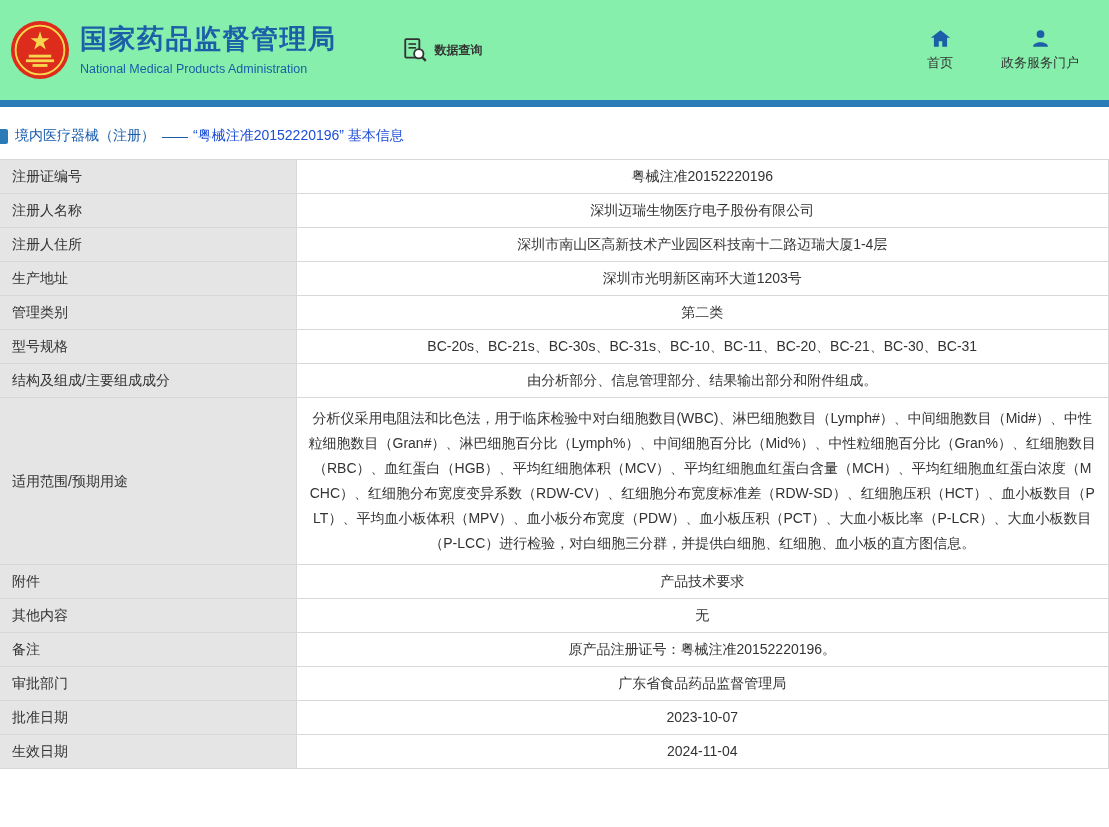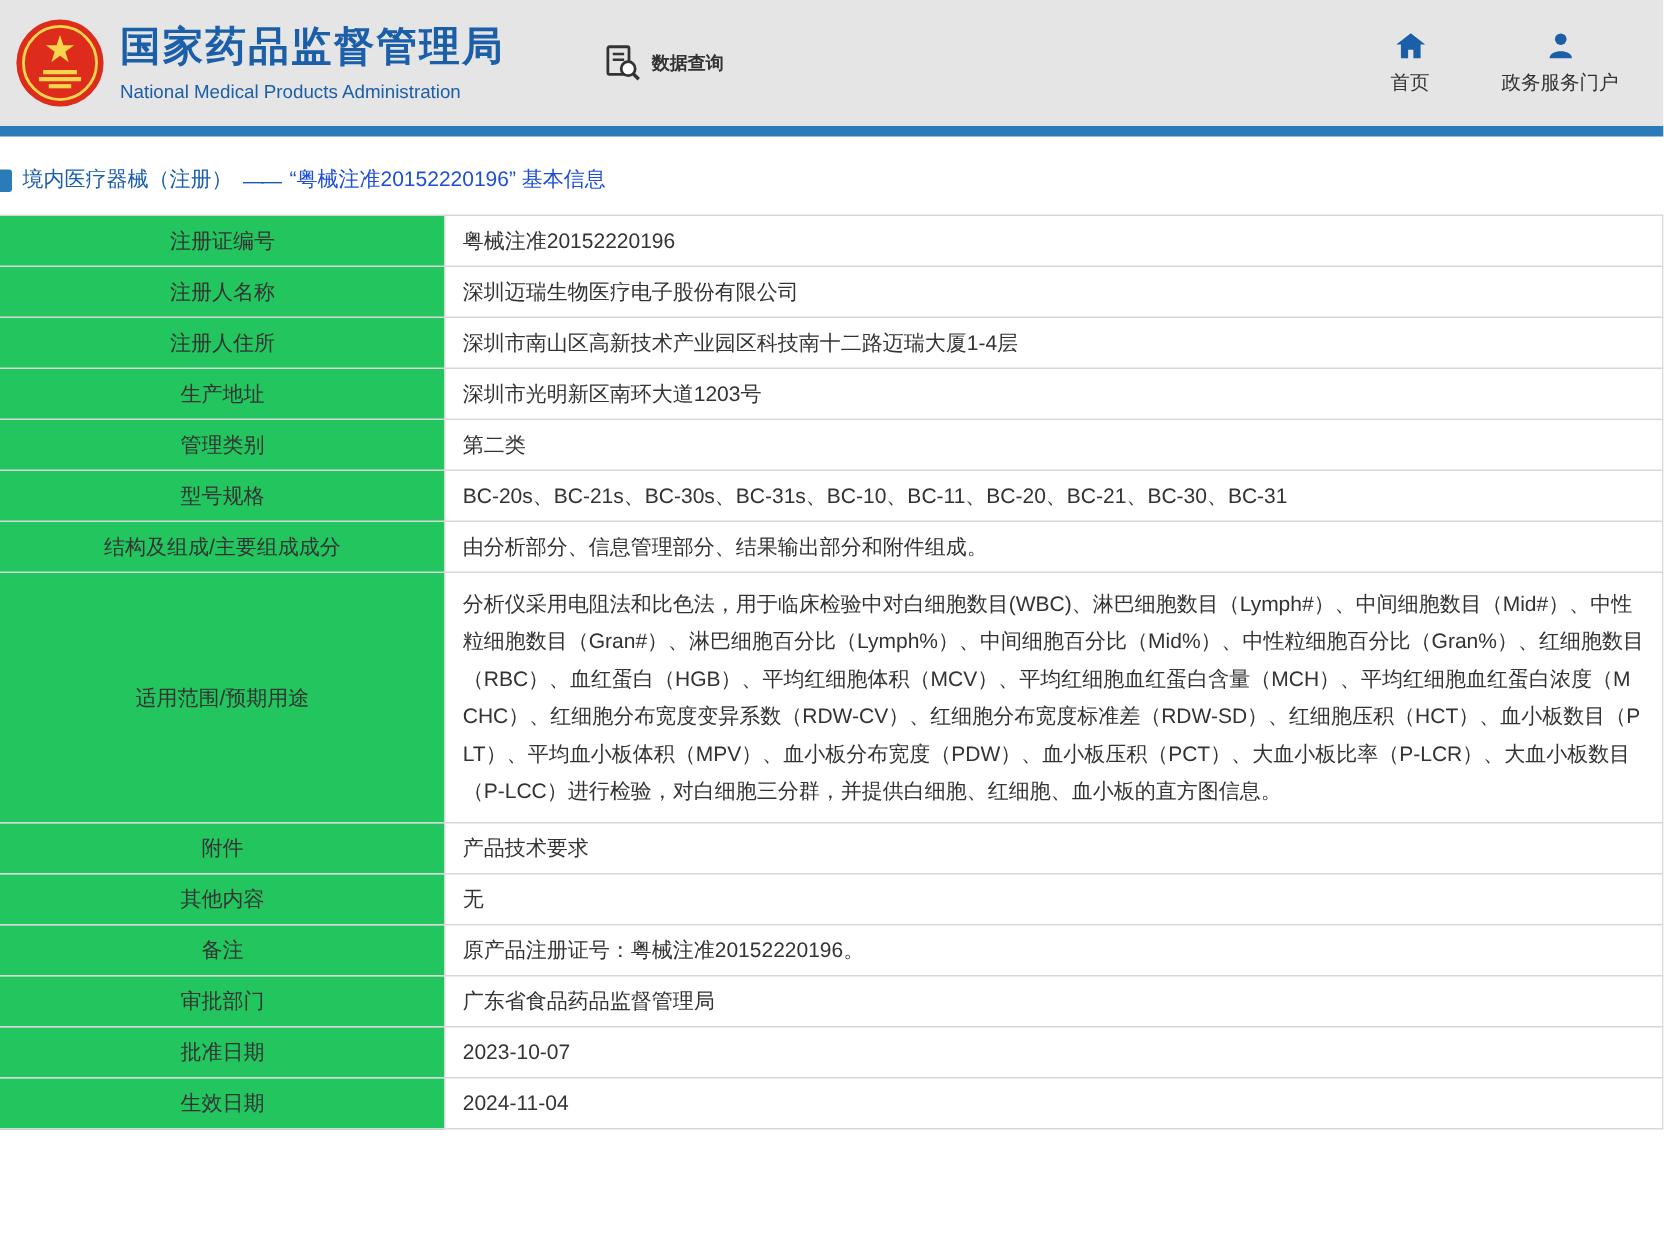--- a/index.html
+++ b/index.html
@@ -1,20 +1,20 @@
 <!DOCTYPE html>
 <html><head>
 <meta charset="utf-8">
 <style>
   * { margin:0; padding:0; box-sizing:border-box; }
   html,body { width:1109px; height:827px; overflow:hidden; background:#fff;
     font-family:"Liberation Sans", sans-serif; }
 
   
-  .header { height:84px; display:flex; align-items:center; background:#e5e5e5;
+  .header { height:100px; display:flex; align-items:center; background:#86efac;
     padding:0 16px 0 10px; }
   .brand { display:flex; align-items:center; gap:10px; }
   .emblem { width:60px; height:60px; flex:0 0 auto; }
   .brand-text { display:flex; flex-direction:column; }
   .brand-cn { font-size:27px; font-weight:bold; color:#1b5fa8; letter-spacing:1.5px; line-height:1.15; }
   .brand-en { font-size:12.5px; color:#1b5fa8; margin-top:6px; }
   .section-title { display:flex; align-items:center; gap:7px; margin-left:65px;
     font-size:12px; font-weight:bold; color:#333; cursor:pointer; }
   .top-nav { margin-left:auto; display:flex; gap:48px; padding-right:14px; }
   .nav-item { display:flex; flex-direction:column; align-items:center; gap:5px; cursor:pointer; }
@@ -28,22 +28,22 @@
   .crumb-icon { width:13px; height:15px; background:#2b7bb9; border-radius:2px;
     margin-left:-5px; flex:0 0 auto; }
   .crumb-link { color:#1a5dab; cursor:pointer; }
   .crumb-sep { color:#1a5dab; letter-spacing:-2px; }
   .crumb-current { color:#1d4ed8; }
 
   
   table.reg { width:1109px; border-collapse:collapse; table-layout:fixed; }
   table.reg td { border:1px solid #d8d8d8; font-size:14px; color:#333;
     padding:4px 12px; line-height:25px; vertical-align:middle; word-break:break-all; }
-  table.reg td.label { width:296px; text-align:center; border-left:none; background:#22c55e; padding-right:11px; }
-  table.reg td.value { padding-left:12px; }
+  table.reg td.label { width:296px; text-align:left; border-left:none; background:#e5e5e5; padding-right:11px; }
+  table.reg td.value { padding-left:12px;text-align:center; }
   tr.row-normal { height:33px; }
   tr.row-tall td { padding-top:8px; padding-bottom:8px; }
 </style>
 </head>
 <body>
 
 <div class="header">
   <div class="brand">
     <svg class="emblem" viewBox="0 0 64 64">
       <circle cx="32" cy="32" r="31" fill="#dd2b1c"></circle>

